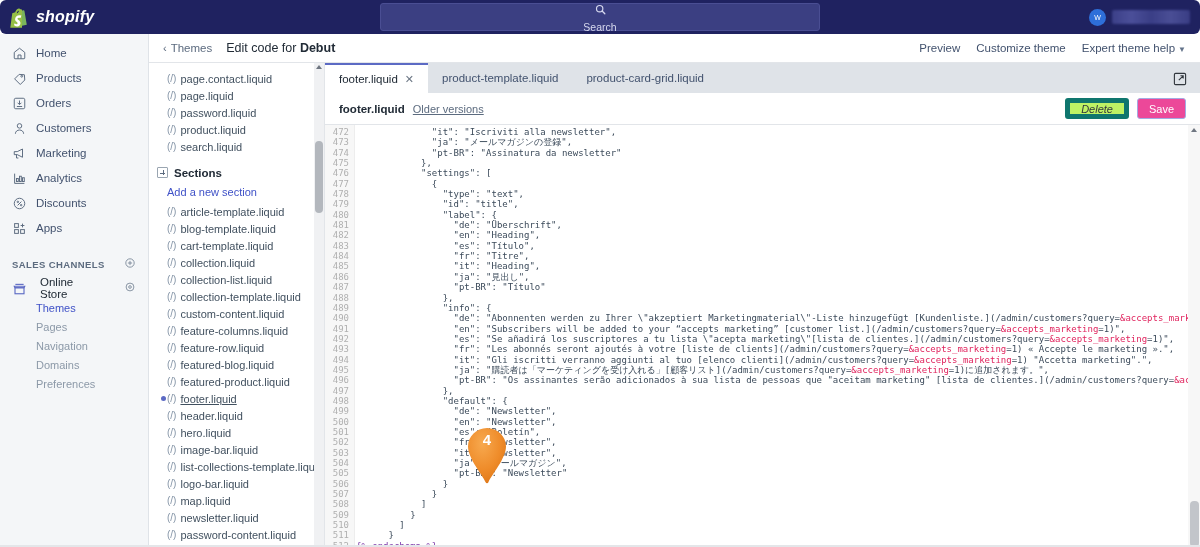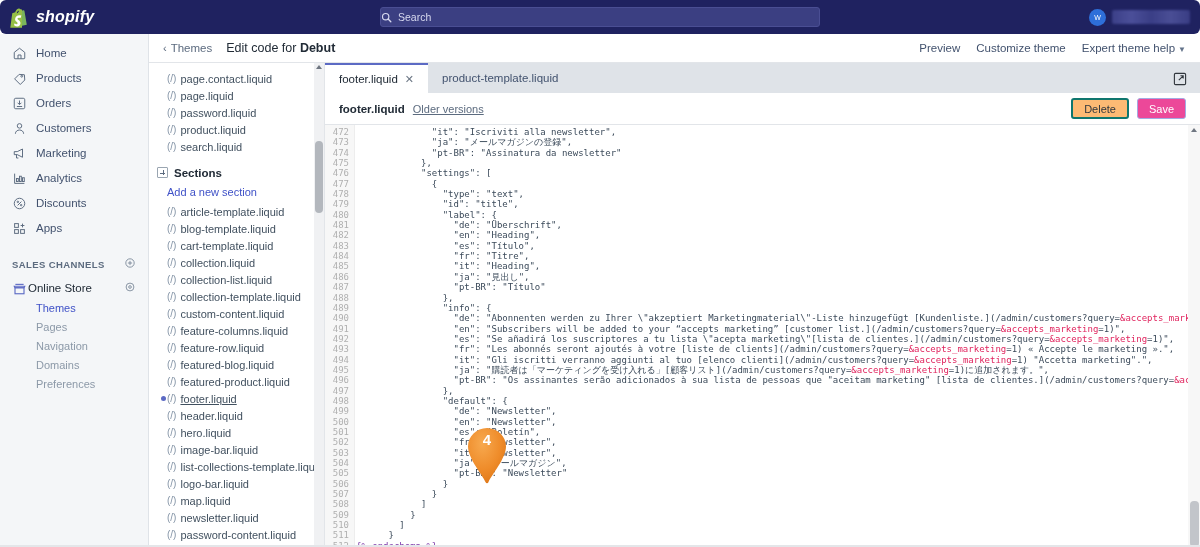--- a/index.html
+++ b/index.html
@@ -26,23 +26,23 @@
   }
   .brand-logo {
     width: 19px; height: 21px; position: relative;
   }
   .brand-name {
     color: #fff; font-size: 16px; font-style: italic; font-weight: bold;
     letter-spacing: .2px;
   }
   .searchwrap { flex: 1; display: flex; justify-content: center; }
   .searchbox {
-    width: 440px; height: 20px; background: #3b3f82;
+    width: 440px; height: 28px; background: #3b3f82;
     border: 1px solid #4a4e93; border-radius: 3px;
-    display: flex; align-items: center; gap: 6px; padding: 0 0;
+    display: flex; align-items: center; gap: 6px; padding: 0 10px; flex-direction: column;
   }
   .searchbox .s-ico { width: 11px; height: 11px; display:block; }
   .searchbox .s-txt { color: #d7d9ef; font-size: 10.5px; }
   .account {
     display: flex; align-items: center; gap: 6px;
     padding-right: 10px; width: 150px; justify-content: flex-end;
   }
   .avatar {
     width: 17px; height: 17px; border-radius: 50%;
     background: #2e6fd9; color: #fff; font-size: 7px;
@@ -66,21 +66,21 @@
     color: #42526e; font-size: 11.5px;
   }
   .nav-item:first-child { margin-top: 9px; }
   .nav-ico { width: 15px; height: 15px; flex: none; display:block; }
   .nav-section-hd {
     display:flex; align-items:center; justify-content: space-between;
     padding: 0 12px; height: 16px; margin-top: 18px;
     font-size: 9.5px; font-weight: bold; color: #5c6b7f; letter-spacing: .4px;
   }
   .nav-channel {
-    display:flex; align-items:center; gap: 1px;
+    display:flex; align-items:center; gap: 13px;
     padding: 0 12px; height: 20px; margin-top: 6px;
     color: #212b36; font-size: 11.5px;
   }
   .nav-channel .spacer { flex: 1; }
   .sub-item {
     padding-left: 36px; height: 18px; line-height: 18px;
     font-size: 11px; color: #8c99a8; margin-top: 1px;
   }
   .sub-item.active { color: #3f51c7; }
 
@@ -179,21 +179,21 @@
   .eh-link {
     font-size: 11px; color: #5c6b7f; text-decoration: underline;
     margin-left: 8px;
   }
   .eh-btns { margin-left: auto; display:flex; align-items:center; gap: 8px; }
   .btn {
     height: 21px; padding: 0 11px; border-radius: 3px;
     display:flex; align-items:center; font-size: 11px;
   }
   .btn-default {
-    background: #fdba74; border: 2px solid #0f766e; color: #31373d;
+    background: #bef264; border: 5px solid #0f766e; color: #31373d; font-style: italic;
   }
   .btn-primary {
     background: #ec4899; border: 1px solid #a3aae2; color: #fff;
   }
 
   .codearea {
     position: absolute; top: 125px; left: 325px; width: 875px; height: 422px;
     background: #fff; overflow: hidden;
     font-family: "DejaVu Sans Mono", monospace;
     font-size: 9px; line-height: 10.35px;
@@ -523,20 +523,23 @@
     </div>
   </div>
 
   <div class="tabbar">
     <div class="tab active">
       <span>footer.liquid</span>
       <span class="x">✕</span>
     </div>
     <div class="tab">
       <span>product-template.liquid</span>
+    </div>
+    <div class="tab">
+      <span>product-card-grid.liquid</span>
     </div>
     <span class="tab-expand">
       <svg width="16" height="16" viewBox="0 0 20 20" fill="none" stroke="#31373d" stroke-width="1.4">
         <rect x="3" y="3" width="14" height="14" rx="1.5"></rect>
         <path d="M8.5 11.5L14 6M10.5 6H14v3.5"></path>
       </svg>
     </span>
   </div>
 
   <div class="editor-head">

